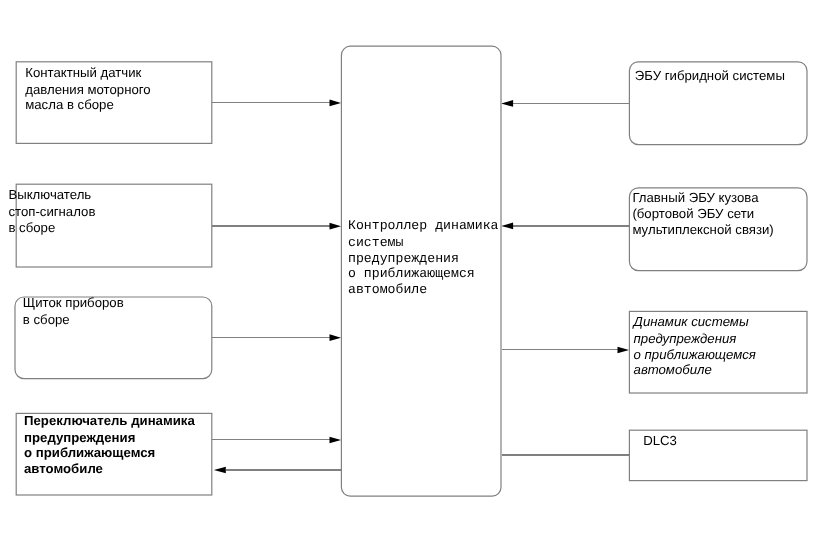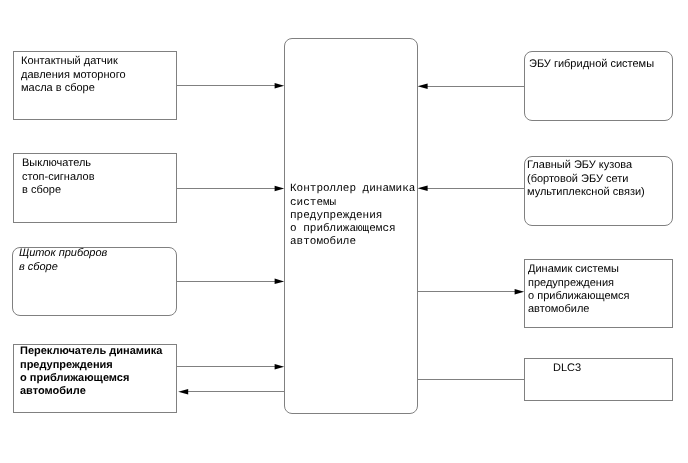--- a/index.html
+++ b/index.html
@@ -49,37 +49,37 @@
   <div class="box" style="left:13px;top:344px;width:164px;height:69px;"></div>
   <div class="box" style="left:284px;top:38px;width:134px;height:376px;border-radius:8px;"></div>
   <div class="box" style="left:524px;top:51px;width:149px;height:70px;border-radius:8px;"></div>
   <div class="box" style="left:524px;top:156px;width:149px;height:70px;border-radius:8px;"></div>
   <div class="box" style="left:524px;top:259px;width:149px;height:69px;"></div>
   <div class="box" style="left:524px;top:358px;width:149px;height:43px;"></div>
 
   <div class="lbl" style="left:21px;top:55.3px;">Контактный датчик
 давления моторного
 масла в сборе</div>
-  <div class="lbl" style="left:22px;top:157.3px;">Выключатель
+  <div class="lbl" style="left:7px;top:157.3px;">Выключатель
 стоп-сигналов
 в сборе</div>
-  <div class="lbl" style="left:19px;top:247.3px;font-style:italic;">Щиток приборов
+  <div class="lbl" style="left:19px;top:247.3px;">Щиток приборов
 в сборе</div>
   <div class="lbl" style="left:20px;top:345.3px;font-weight:bold;">Переключатель динамика
 предупреждения
 о приближающемся
 автомобиле</div>
   <div class="lbl" style="left:290px;top:183.3px;font-family:Liberation Mono, monospace;">Контроллер динамика
 системы
 предупреждения
 о приближающемся
 автомобиле</div>
   <div class="lbl" style="left:529px;top:58.3px;">ЭБУ гибридной системы</div>
   <div class="lbl" style="left:527px;top:159.3px;">Главный ЭБУ кузова
 (бортовой ЭБУ сети
 мультиплексной связи)</div>
-  <div class="lbl" style="left:528px;top:263.3px;">Динамик системы
+  <div class="lbl" style="left:528px;top:263.3px;font-style:italic;">Динамик системы
 предупреждения
 о приближающемся
 автомобиле</div>
-  <div class="lbl" style="left:553px;top:362.3px;">DLC3</div>
+  <div class="lbl" style="left:536px;top:362.3px;">DLC3</div>
 
 </div>
 
 </body></html>

